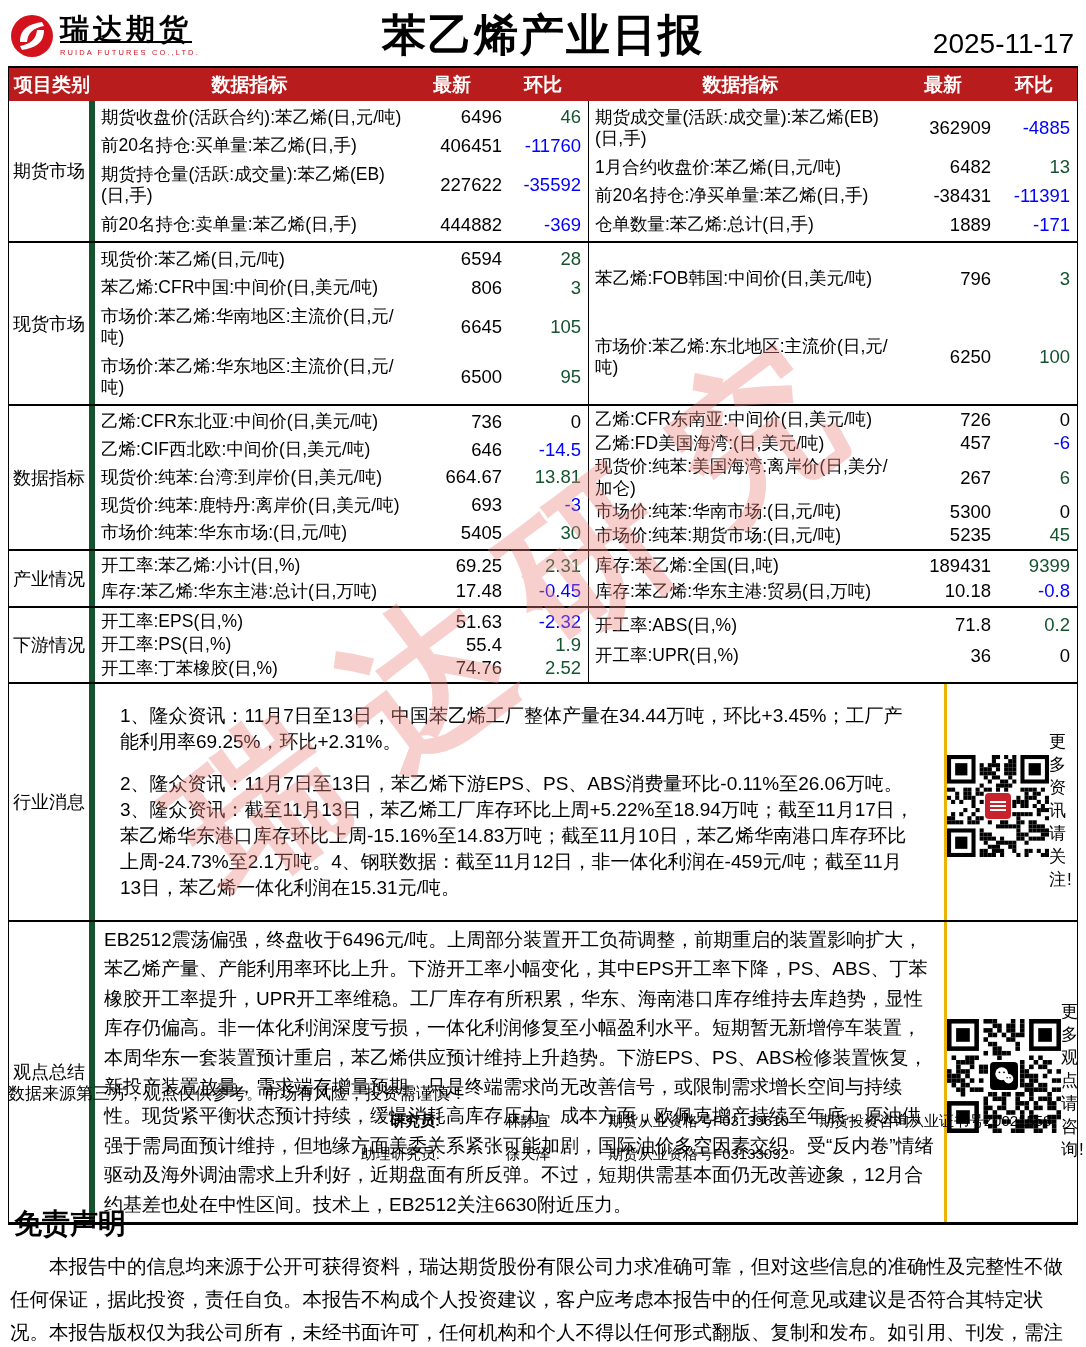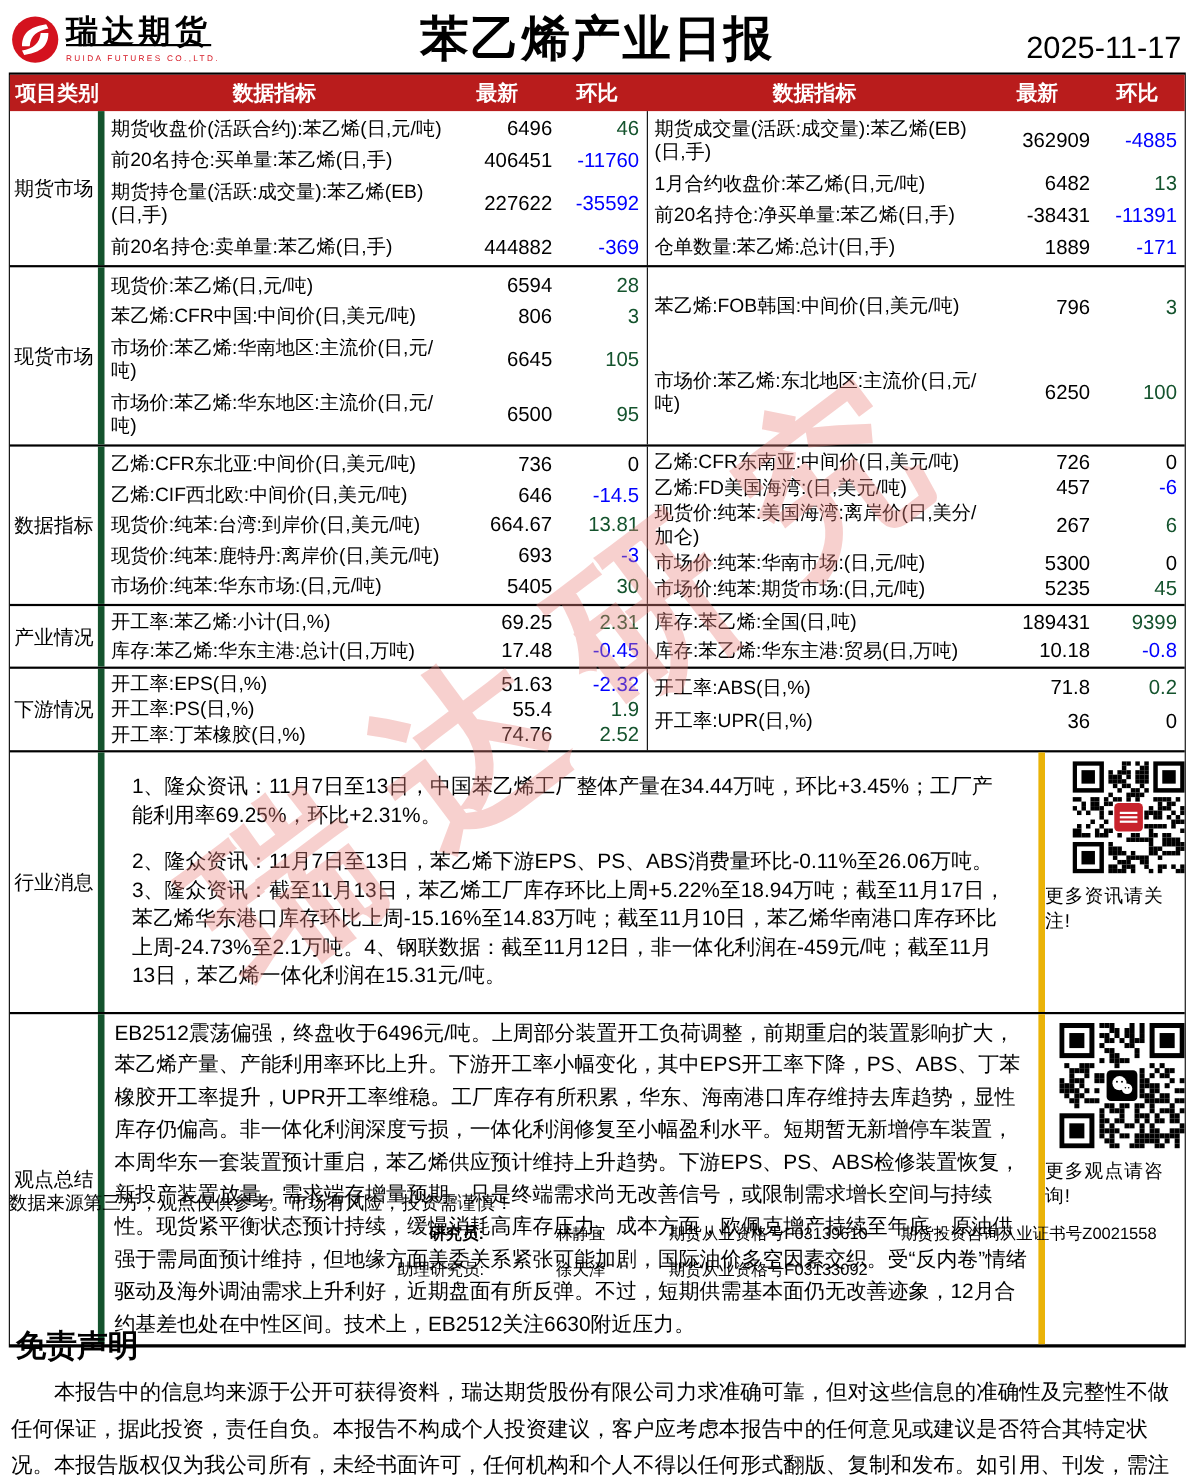--- a/index.html
+++ b/index.html
@@ -36,22 +36,22 @@
   .row .lbl{flex:1;padding:1px 2px 1px 6px;line-height:1.22;}
   .row .val{width:90px;text-align:right;flex:none;font-size:18.5px;}
   .row .chg{width:86px;text-align:right;padding-right:7px;flex:none;box-sizing:border-box;font-size:18.5px;}
   .pos{color:#14532d;} .neg{color:#0000ff;}
   .sec0{min-height:140px;} .sec1{min-height:163px;} .sec2{min-height:145px;}
   .sec3{min-height:57px;justify-content:center;}  .sec4{min-height:70px;}
   .txt-section{display:flex;border-top:2px solid #000;box-sizing:border-box;}
   .txt-cell{flex:1;padding:3px 8px 3px 9px;font-size:19px;box-sizing:border-box;}
   .news-h{min-height:159px;} .news-h .txt-cell p{margin:16px;line-height:26px;}
   .sum-h{min-height:236px;}  .sum-h .txt-cell{line-height:29.4px;}
-  .qrcol{width:133px;flex:none;box-sizing:border-box;border-left:6px solid #eab308;
-         display:flex;flex-direction:column;align-items:flex-end;justify-content:flex-start;padding-top:8px;}
+  .qrcol{width:133px;flex:none;box-sizing:border-box;border-left:3px solid #eab308;
+         display:flex;flex-direction:row;align-items:center;justify-content:flex-start;padding-top:8px;}
   .qr{position:relative;}
   .qr svg{display:block;}
   .qr-badge{position:absolute;left:50%;top:50%;transform:translate(-50%,-50%);
             border-radius:4px;display:flex;align-items:center;justify-content:center;}
   .badge-red{width:26px;height:26px;background:#c8232c;flex-direction:column;gap:2px;}
   .badge-red i{display:block;width:16px;height:2px;background:#fff;}
   .badge-blk{width:28px;height:28px;background:#000;}
   .qr-cap{margin-top:9px;font-size:17px;letter-spacing:1px;}
   
   .wmark{position:absolute;left:115px;top:500px;width:820px;text-align:center;

